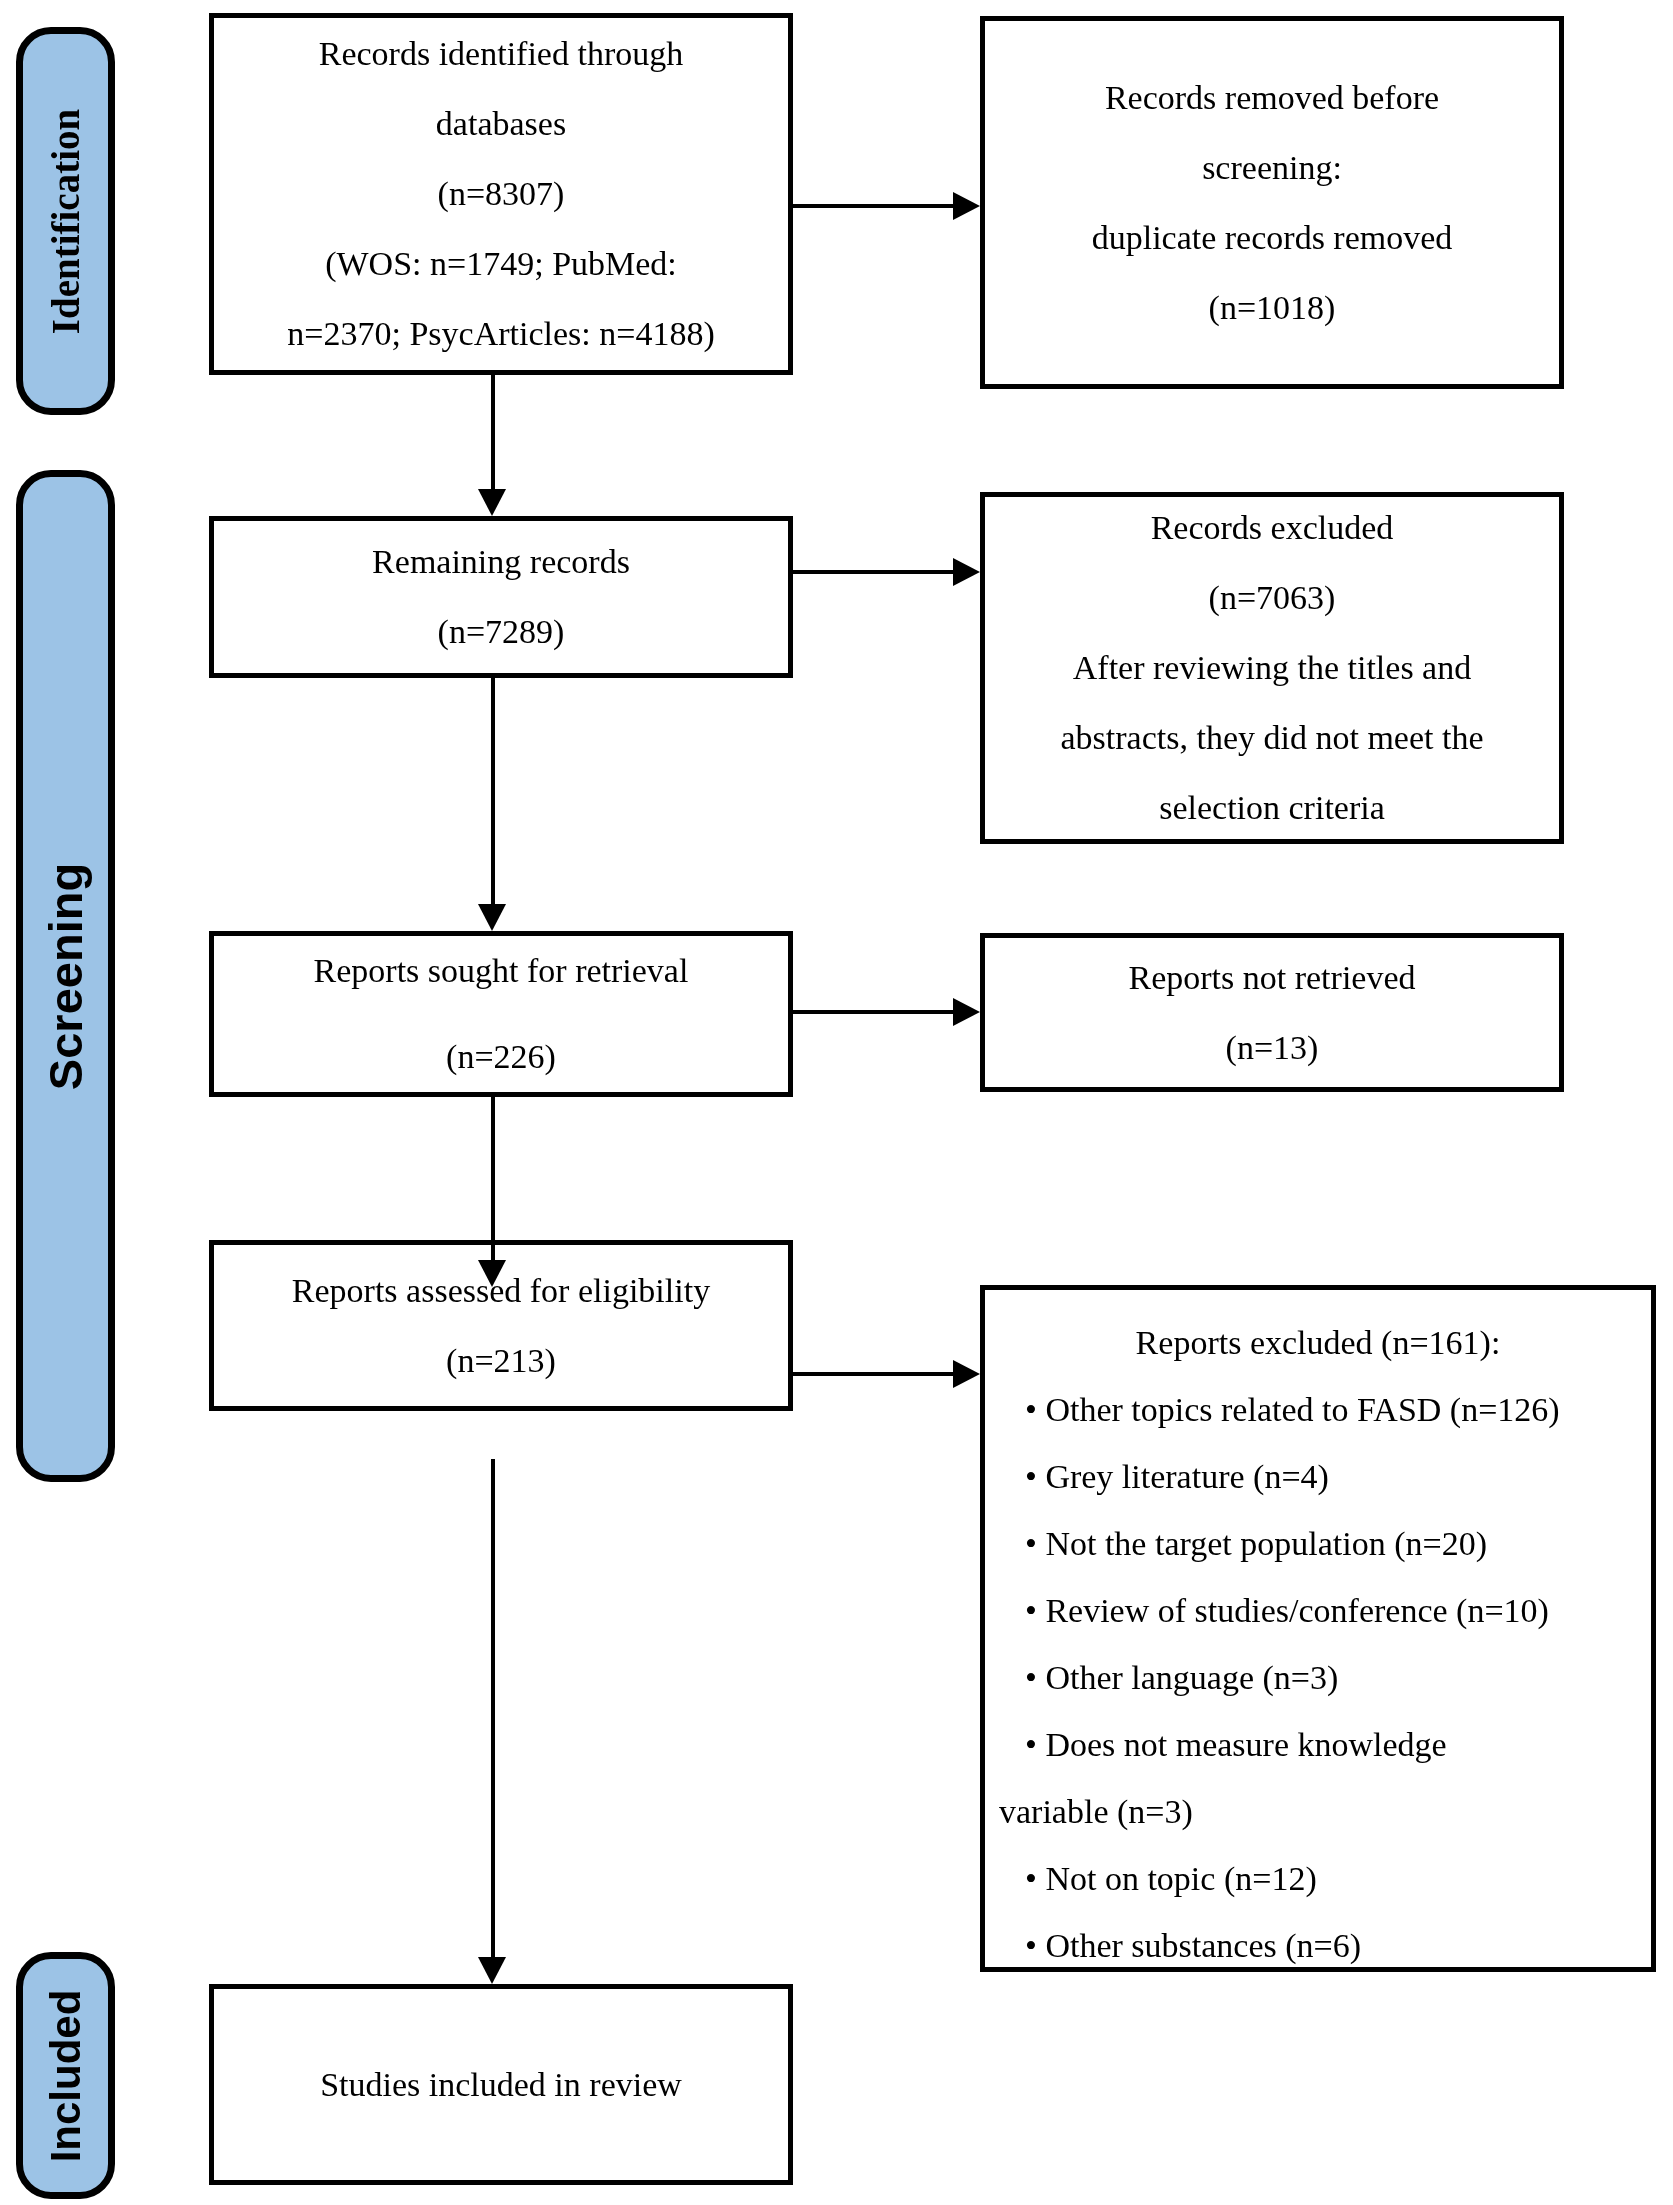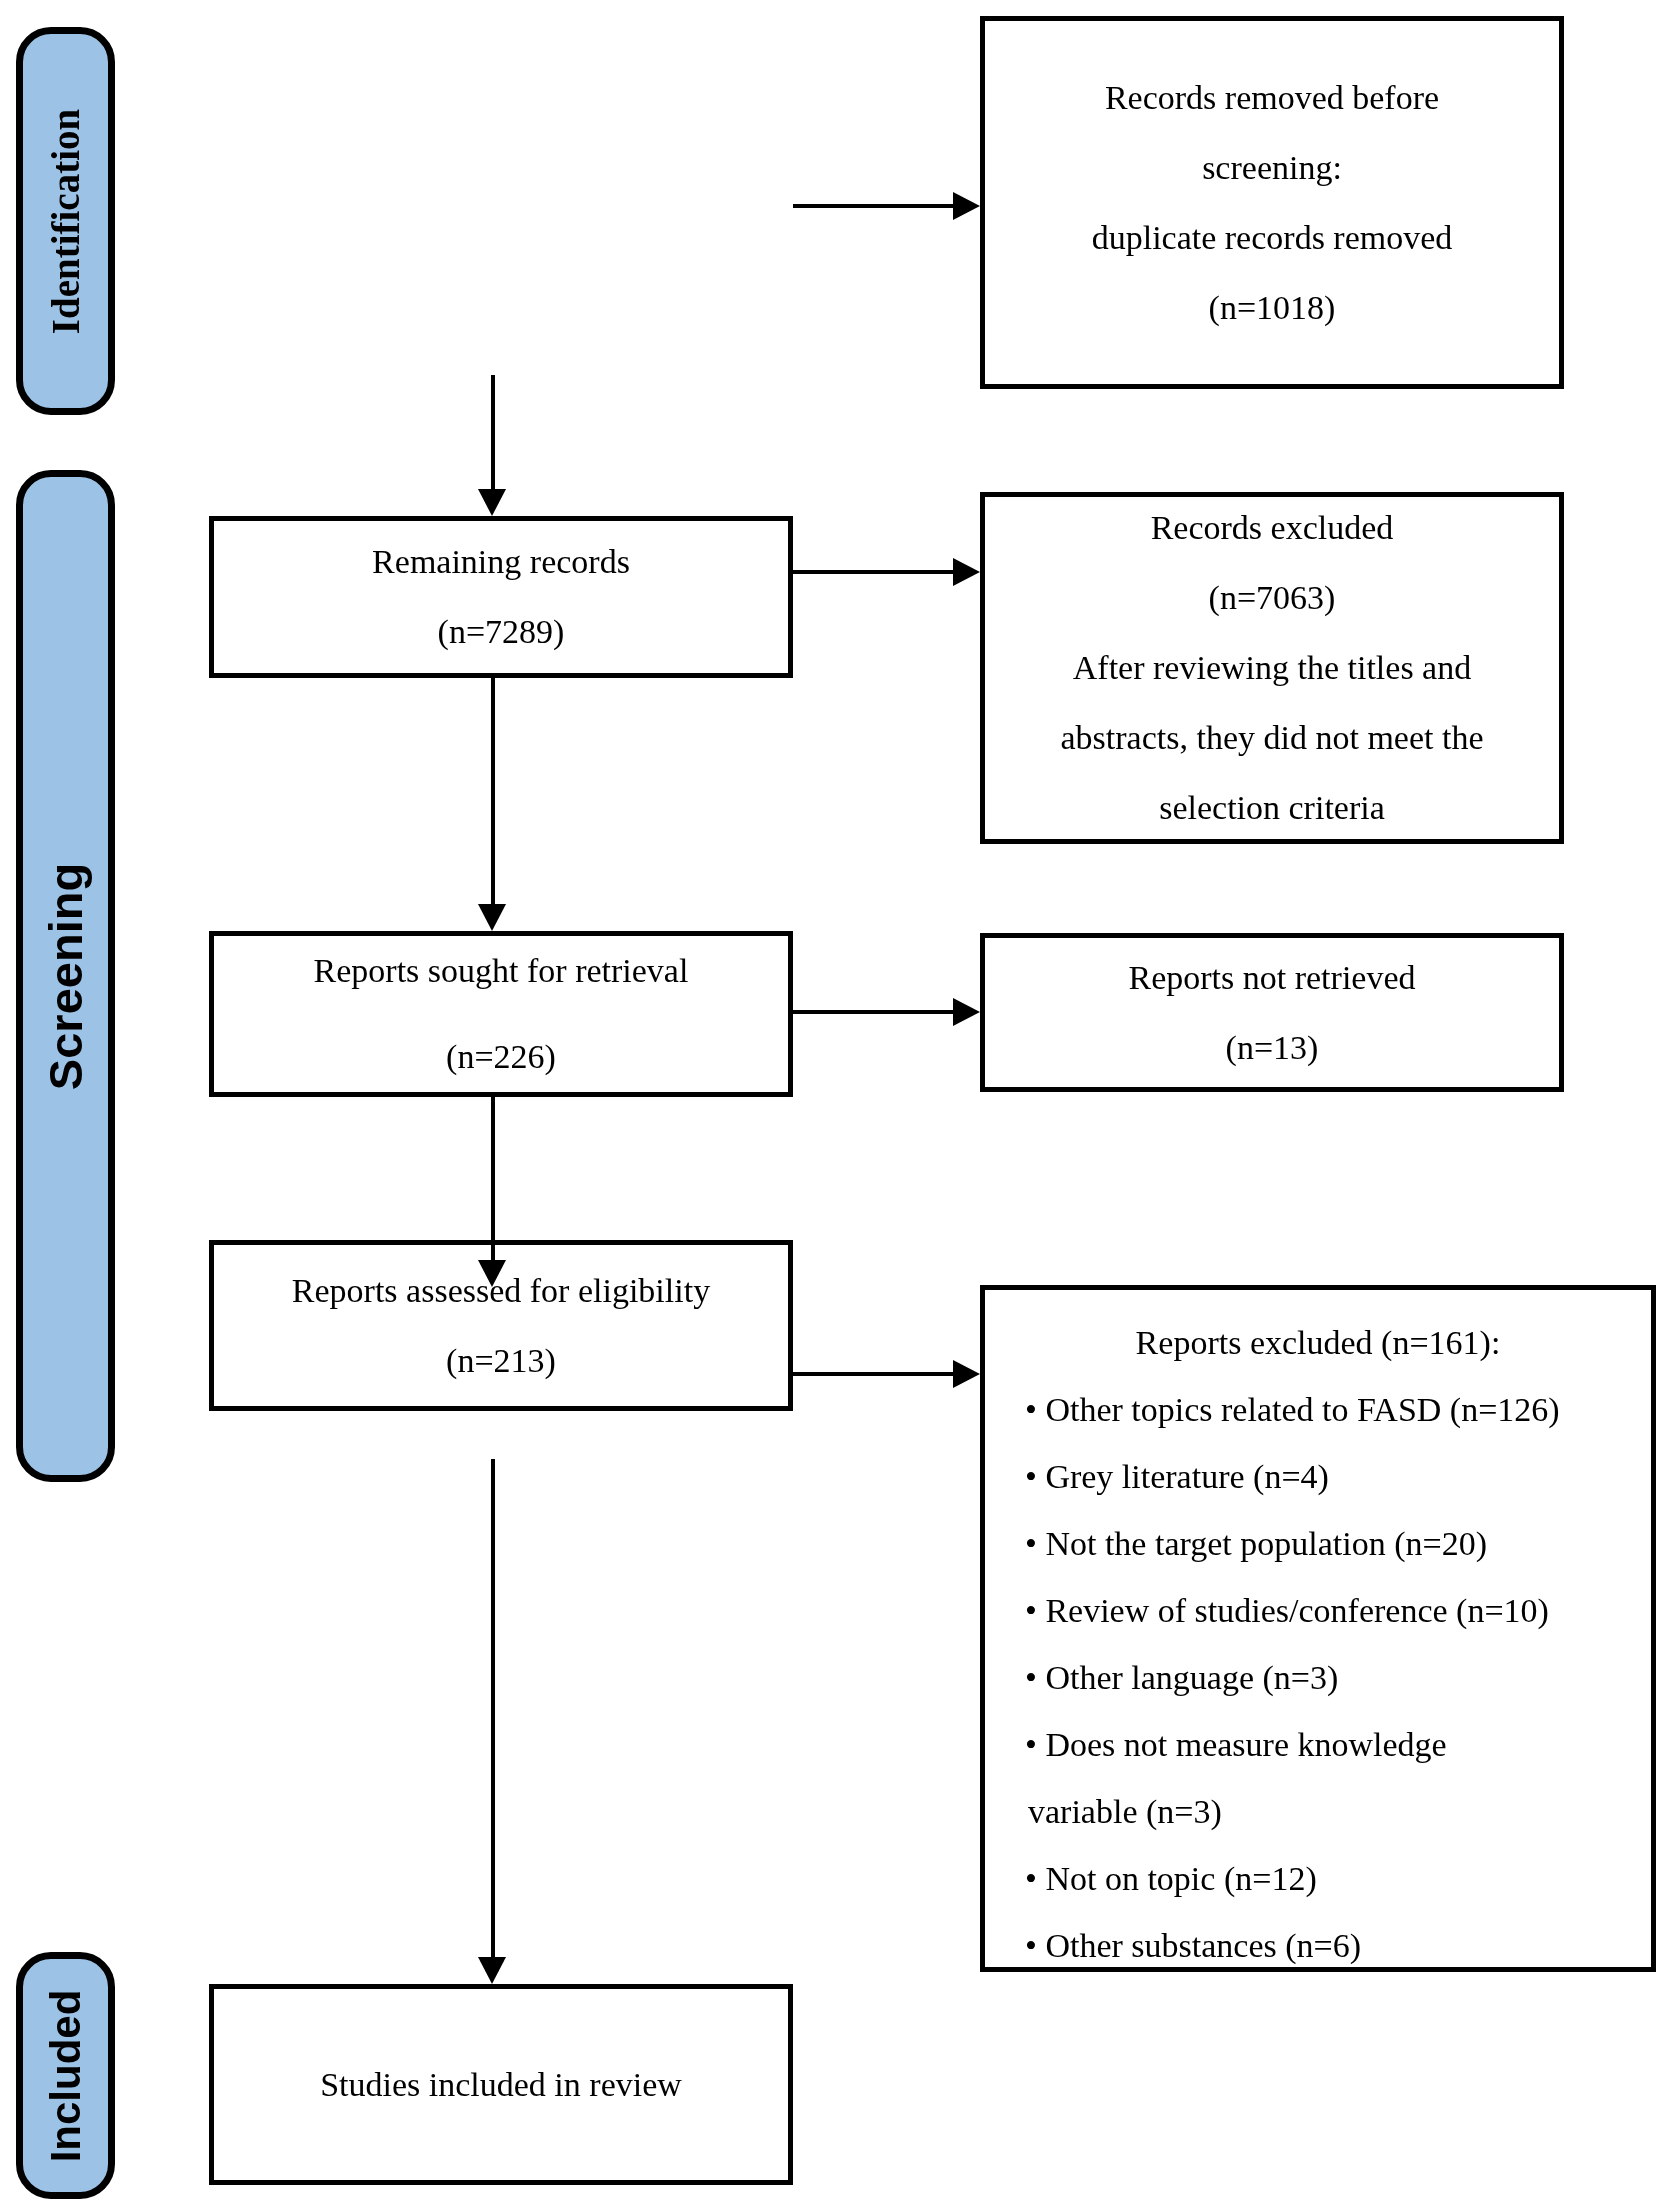--- a/index.html
+++ b/index.html
@@ -66,21 +66,21 @@
   #box-reports-excluded {
     left: 980px; top: 1285px;
     width: 676px; height: 687px;
     justify-content: flex-start;
     padding: 19px 14px 0 14px;
     line-height: 67px;
     text-align: left;
   }
   #box-reports-excluded .box-title { text-align: center; white-space: nowrap; }
   .bullet-first { padding-left: 26px; white-space: nowrap; }
-  .bullet-cont  { padding-left: 0;    white-space: nowrap; margin-left: 29px; }
+  .bullet-cont  { padding-left: 0;    white-space: nowrap; }
 
   
   .hline { position: absolute; height: 4.2px; background: #000; }
   .vline { position: absolute; width: 4.2px;  background: #000; }
   .head-right {
     position: absolute; width: 0; height: 0;
     border-left: 27px solid #000;
     border-top: 14px solid transparent;
     border-bottom: 14px solid transparent;
   }
@@ -99,20 +99,27 @@
   <div class="stage" id="stage-identification">
     <span class="stage-label">Identification</span>
   </div>
   <div class="stage" id="stage-screening">
     <span class="stage-label">Screening</span>
   </div>
   <div class="stage" id="stage-included">
     <span class="stage-label">Included</span>
   </div>
 
+  <div class="box col-left" id="box-identified">
+      <div class="line">Records identified through</div>
+      <div class="line">databases</div>
+      <div class="line">(n=8307)</div>
+      <div class="line">(WOS: n=1749; PubMed:</div>
+      <div class="line">n=2370; PsycArticles: n=4188)</div>
+    </div>
 
   <div class="box col-right" id="box-removed">
       <div class="line">Records removed before</div>
       <div class="line">screening:</div>
       <div class="line">duplicate records removed</div>
       <div class="line">(n=1018)</div>
     </div>
 
   <div class="box col-left" id="box-remaining">
       <div class="line">Remaining records</div>

